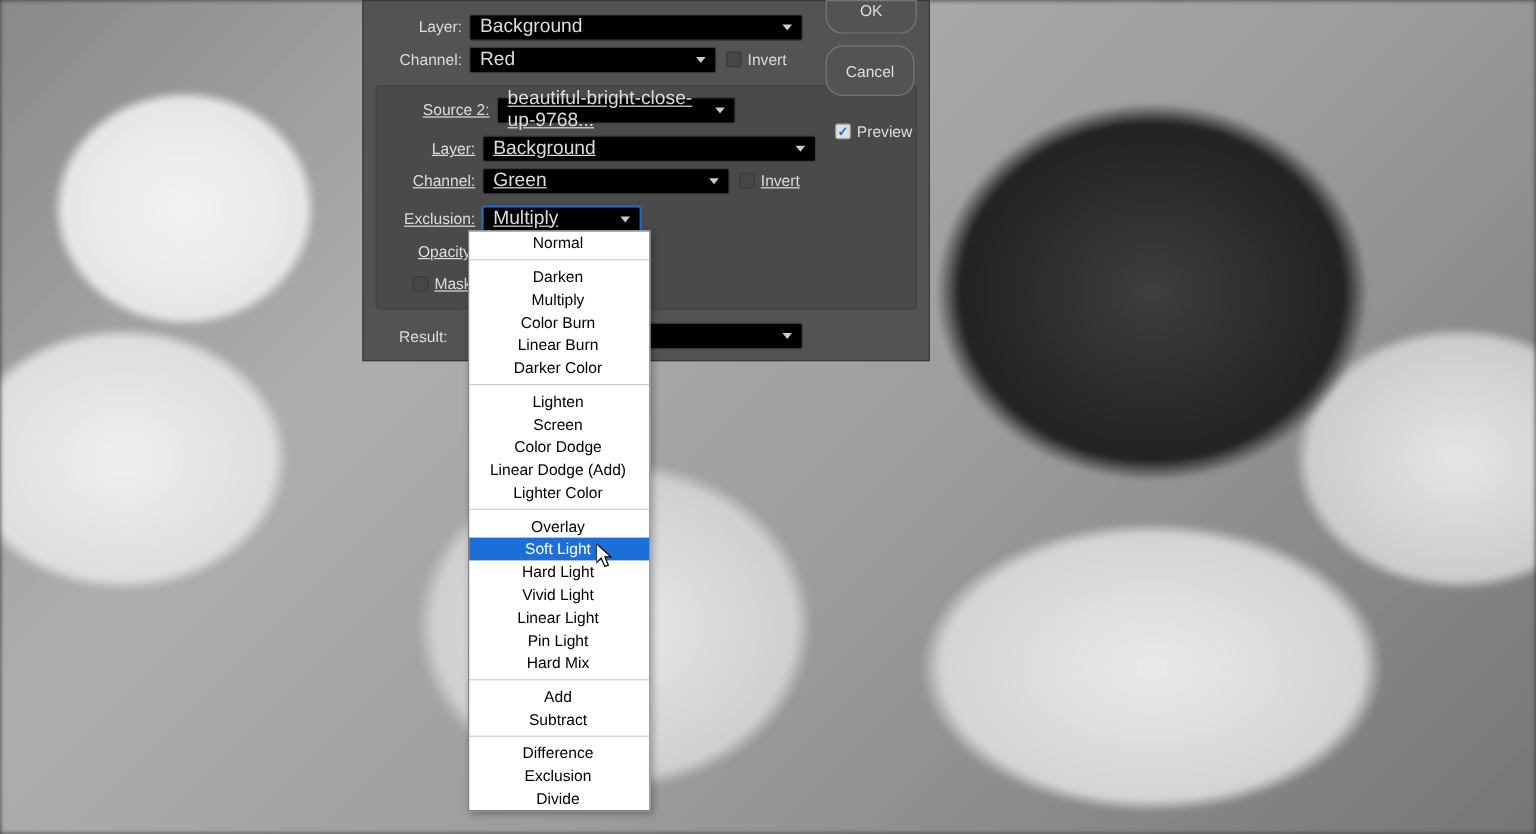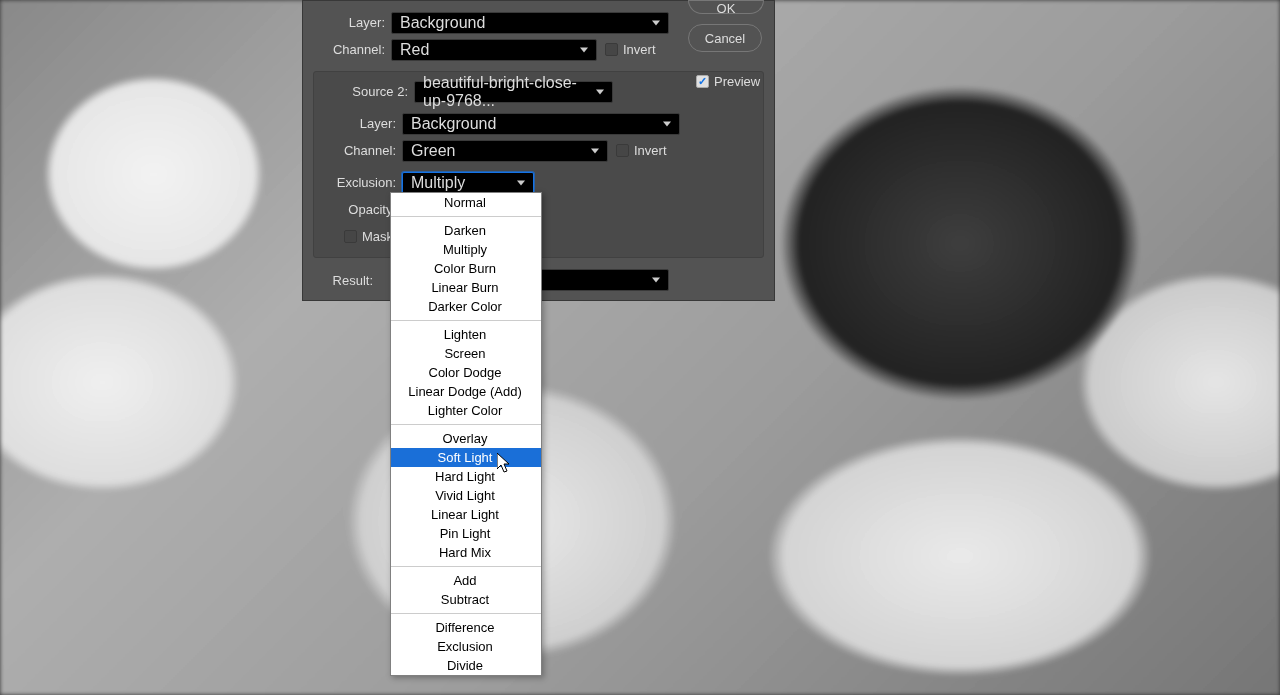--- a/index.html
+++ b/index.html
@@ -111,46 +111,48 @@
     .check-label {
       margin-left: 5px;
       color: #ddd;
     }
     .inner-group {
       margin: 8px 10px 4px 10px;
       background: #4a4a4a;
       border: 1px solid #414141;
       border-radius: 3px;
       padding: 6px 0 8px 0;
+      text-decoration: underline;
     }
     .right-panel {
       position: absolute;
       left: 688px;
       top: 0;
       width: 80px;
       color: #ddd;
     }
     .btn {
       width: 74px;
-      height: 28px;
+      height: 42px;
       background: #535353;
       border: 1px solid #777;
       border-radius: 14px;
       color: #ddd;
       display: flex;
       align-items: center;
       justify-content: center;
       cursor: pointer;
       margin-bottom: 10px;
       font-size: 13px;
     }
     .btn.ok {
       height: 13px;
       border-radius: 0 0 14px 14px;
       margin-top: 0;
+      padding-bottom: 14px;
       height: 12px;
       box-sizing: content-box;
       align-items: flex-start;
     }
     .preview-row {
       display: flex;
       align-items: center;
       margin-top: 22px;
     }
     .dropdown-list {

